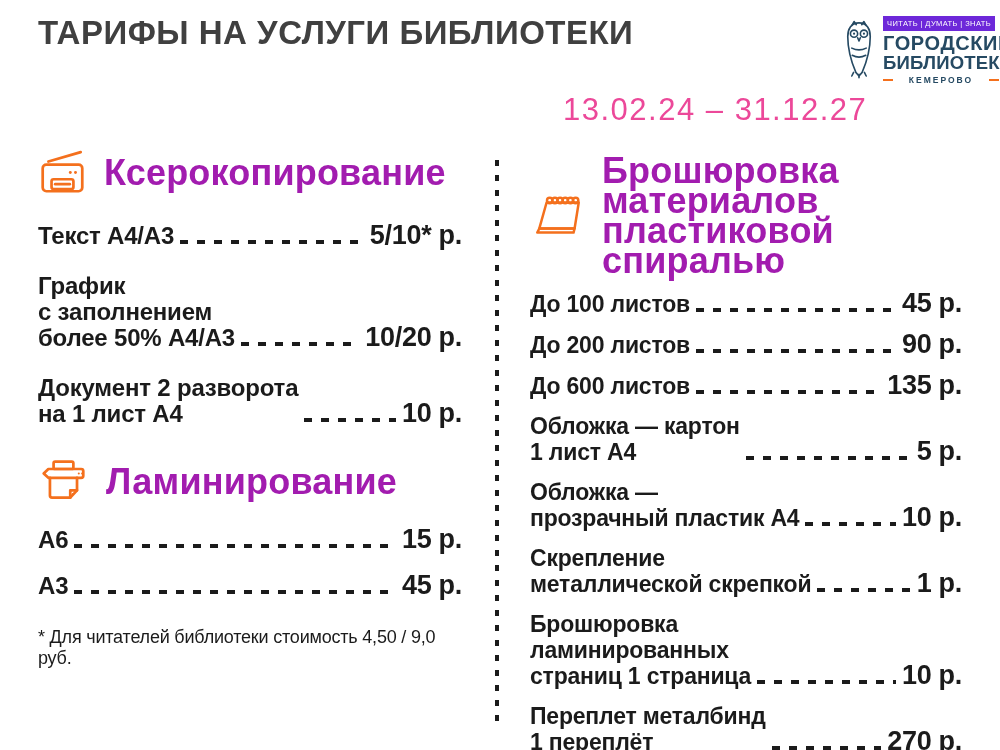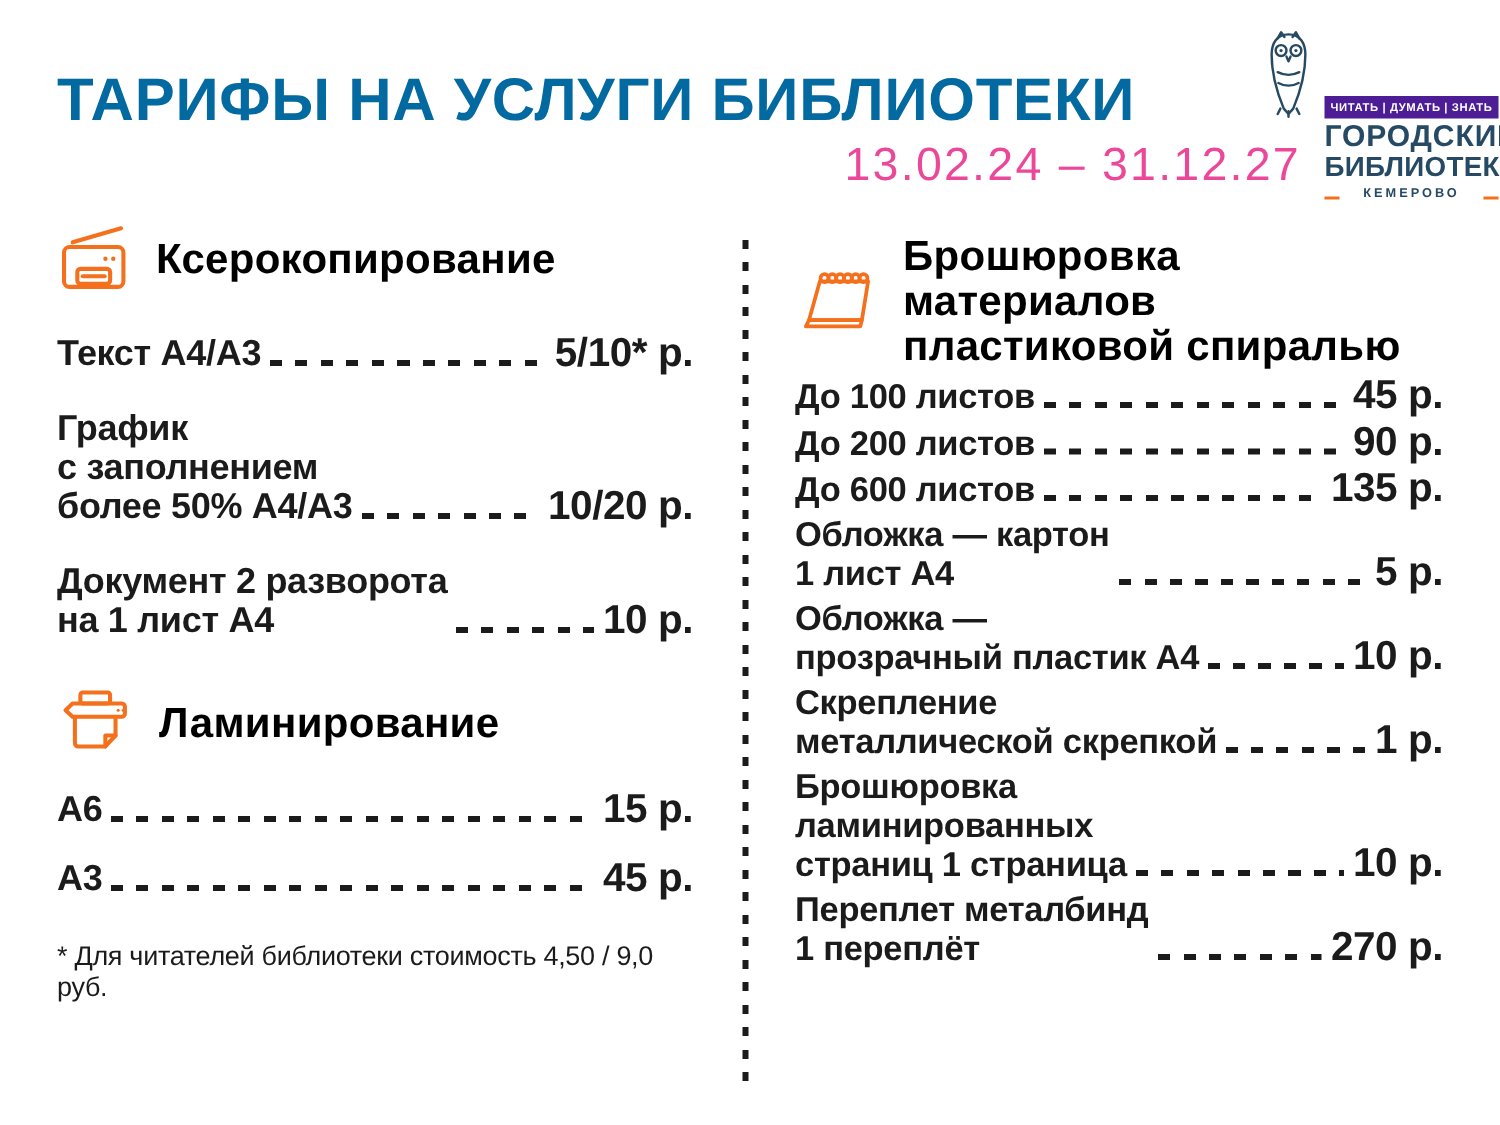--- a/index.html
+++ b/index.html
@@ -2,65 +2,65 @@
 <html><head>
 <meta charset="utf-8">
 <style>
   html,body{margin:0;padding:0;background:#ffffff;}
   .page{
     position:relative;width:1000px;height:750px;background:#ffffff;overflow:hidden;
     font-family:"Liberation Sans", sans-serif;color:#1b1b1b;
   }
   
   .title{
-    position:absolute;left:38px;top:45px;margin:0;
-    font-size:40px;font-weight:bold;letter-spacing:0.5px;color:#0369a1;
+    position:absolute;left:38px;top:14px;margin:0;
+    font-size:33px;font-weight:bold;letter-spacing:0.5px;color:#404040;
     white-space:nowrap;
   }
   .date{
     position:absolute;left:563px;top:92px;
     font-size:31px;font-weight:normal;letter-spacing:1.5px;color:#ec4899;
     white-space:nowrap;
   }
   .logo{position:absolute;left:841px;top:16px;display:flex;gap:6px;align-items:flex-start;}
   .logo svg{display:block;}
   .logo-text{display:flex;flex-direction:column;width:116px;}
   .logo-tagline{
-    background:#4c1d95;color:#ffffff;font-size:7.5px;font-weight:bold;
-    letter-spacing:0.4px;padding:3px 4px;white-space:nowrap;align-self:flex-start;margin-top:48px;
+    background:#6d28d9;color:#ffffff;font-size:7.5px;font-weight:normal;
+    letter-spacing:0.4px;padding:3px 4px;white-space:nowrap;align-self:flex-start;
   }
   .logo-brand1{color:#264a63;font-weight:bold;font-size:20px;letter-spacing:0.6px;line-height:20px;margin-top:2px;}
   .logo-brand2{color:#264a63;font-weight:bold;font-size:18.5px;letter-spacing:0.2px;line-height:19px;}
-  .logo-city{display:flex;align-items:flex-end;gap:16px;margin-top:3px;}
+  .logo-city{display:flex;align-items:center;gap:16px;margin-top:3px;}
   .logo-city .dash{flex:1;height:2px;background:#f4701d;}
   .logo-city .city{color:#264a63;font-weight:bold;font-size:8.5px;letter-spacing:2px;white-space:nowrap;}
   
   .col{position:absolute;top:148px;}
   .col-left{left:38px;width:424px;}
   .col-right{left:530px;width:432px;top:156px;}
   .divider{
     position:absolute;left:495px;top:160px;width:4px;height:566px;
     background:repeating-linear-gradient(to bottom,#1b1b1b 0 6px,transparent 6px 15px);
   }
   
   .section-head{display:flex;align-items:center;gap:16px;}
   .section-head svg{flex:none;display:block;}
   .section-title{
-    color:#000000;font-weight:bold;font-size:28px;line-height:30px;
+    color:#a21caf;font-weight:bold;font-size:36px;line-height:30px;
     white-space:pre-line;letter-spacing:0.2px;
   }
   .sec-xerox .section-head{margin-bottom:16px;}
   .sec-lam{margin-top:30px;}
   .sec-lam .section-head{margin-bottom:10px;}
   .sec-bind .section-head{}
   
   .row{display:flex;align-items:flex-end;gap:6px;}
   .col-left .row{margin-top:24px;}
   .col-left .sec-lam .row{margin-top:19px;}
-  .col-right .row{margin-top:4px;}
+  .col-right .row{margin-top:14px;}
   .lbl{
     font-weight:bold;font-size:24px;line-height:26px;white-space:pre-line;
     letter-spacing:-0.2px;
   }
   .col-right .lbl{font-size:23px;line-height:26px;}
   .leader{
     flex:1;min-width:18px;height:4px;margin-bottom:5px;
     background:repeating-linear-gradient(to right,#1b1b1b 0 8px,transparent 8px 17px);
   }
   .price{font-weight:bold;font-size:27px;line-height:27px;white-space:nowrap;letter-spacing:-0.3px;}

